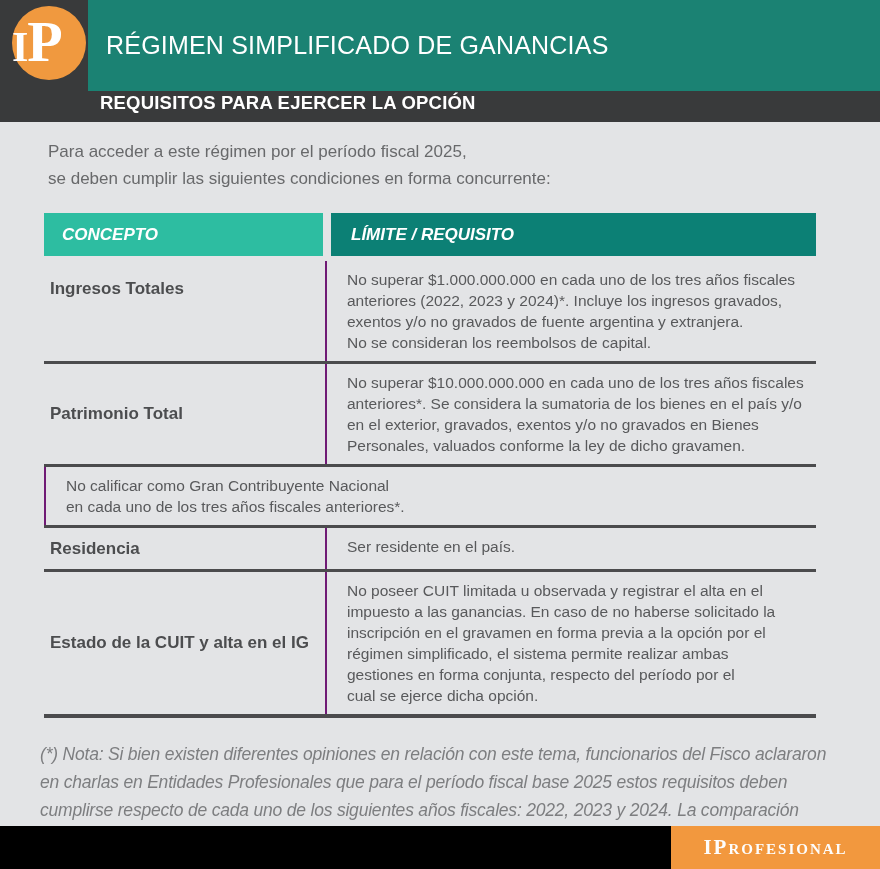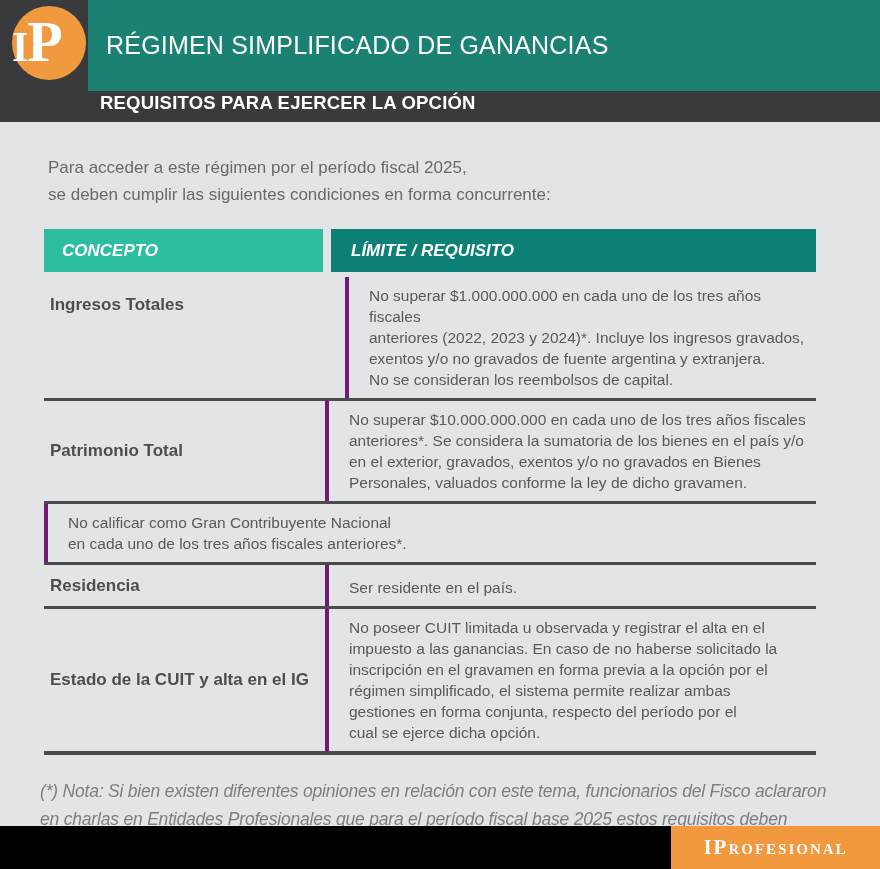--- a/index.html
+++ b/index.html
@@ -14,39 +14,39 @@
   .logo-circle{position:absolute;left:12px;top:6px;width:74px;height:74px;border-radius:50%;
                background:#f0993f;display:flex;align-items:flex-end;justify-content:flex-start;z-index:2;}
   .logo-text{display:block;font-family:"Liberation Serif","DejaVu Serif",serif;font-weight:700;
              color:#fff;font-size:58px;line-height:66px;letter-spacing:-1px;}
   .logo-text::first-letter{font-size:42px;}
   .subtitle-bar{position:absolute;left:0;bottom:0;width:100%;height:38px;
                 display:flex;align-items:center;padding-left:100px;box-sizing:border-box;}
   .subtitle-bar div{color:#fff;font-weight:700;font-size:18.5px;letter-spacing:.2px;}
 
   
-  .intro{margin:32px 40px 0 48px;font-size:17px;line-height:27px;color:#68696b;
+  .intro{margin:16px 40px 0 48px;font-size:17px;line-height:27px;color:#68696b;
          white-space:pre-line;}
 
   
   .req-table{margin:21px 64px 0 44px;}
   .thead{display:flex;height:43px;margin-bottom:5px;}
   .th{display:flex;align-items:center;color:#fff;font-weight:700;font-size:17px;
       box-sizing:border-box;font-style:italic;}
   .th-left{width:279px;background:#2dbda1;padding-left:18px;margin-right:8px;}
   .th-right{flex:1;background:#0c8075;padding-left:20px;}
 
   .row{display:flex;border-bottom:3px solid #4b4b4d;align-items:stretch;}
   .row:last-child{border-bottom:4px solid #4b4b4d;}
   .cell-label{width:281px;box-sizing:border-box;padding-left:6px;display:flex;align-items:center;
               font-weight:700;font-size:17px;color:#4c4d4f;}
-  .cell-text{flex:1;border-left:4px solid #701a75;box-sizing:border-box;
-             padding:8px 8px 8px 20px;display:flex;align-items:flex-end;}
+  .cell-text{flex:1;border-left:2px solid #701a75;box-sizing:border-box;
+             padding:8px 8px 8px 20px;display:flex;align-items:flex-start;}
   .cell-text div{white-space:pre-line;font-size:15.5px;line-height:21px;color:#58595b;}
-  .r1{min-height:96px;gap:20px;}
+  .r1{min-height:96px;}
   .r1 .cell-label{align-items:flex-start;padding-top:18px;}
   .r2{min-height:96px;}
   .r3{min-height:53px;}
   .r4{min-height:41px;}
   .r5{min-height:140px;}
 
   
   .note{margin:22px 40px 0 40px;font-style:italic;font-size:17.5px;line-height:28px;
         color:#7d7e80;white-space:pre-line;letter-spacing:-.2px;}
 

